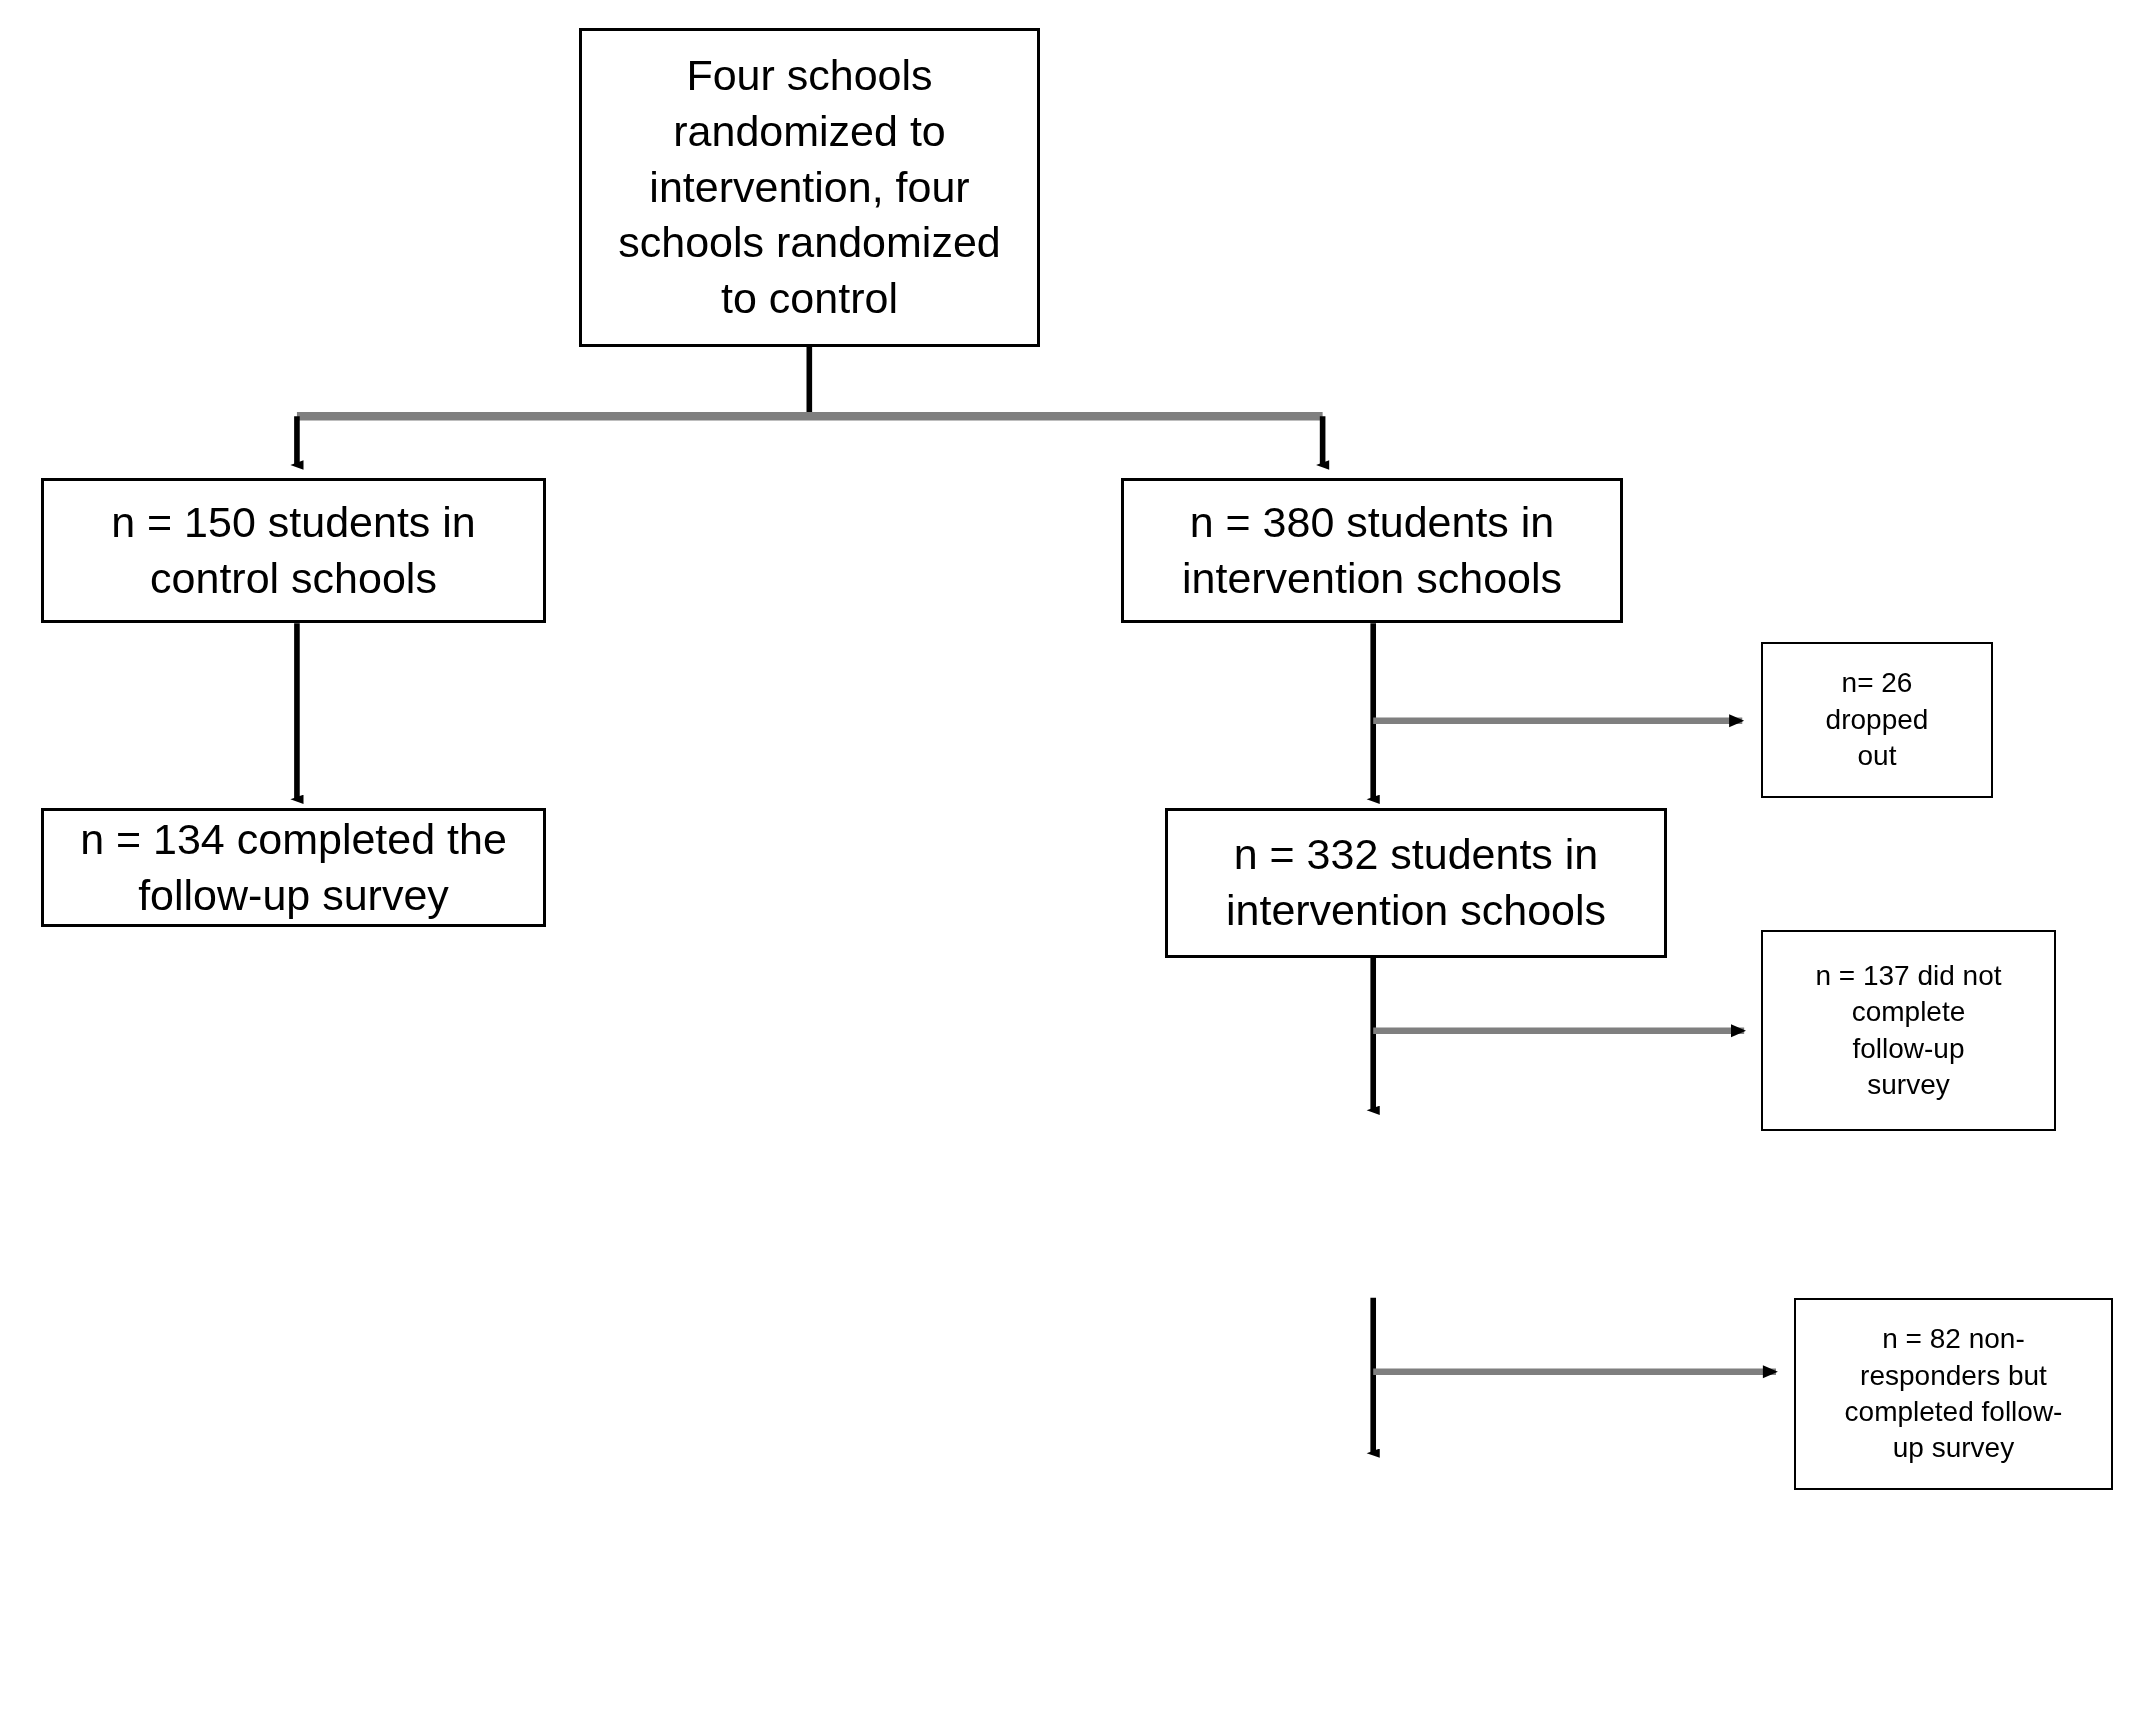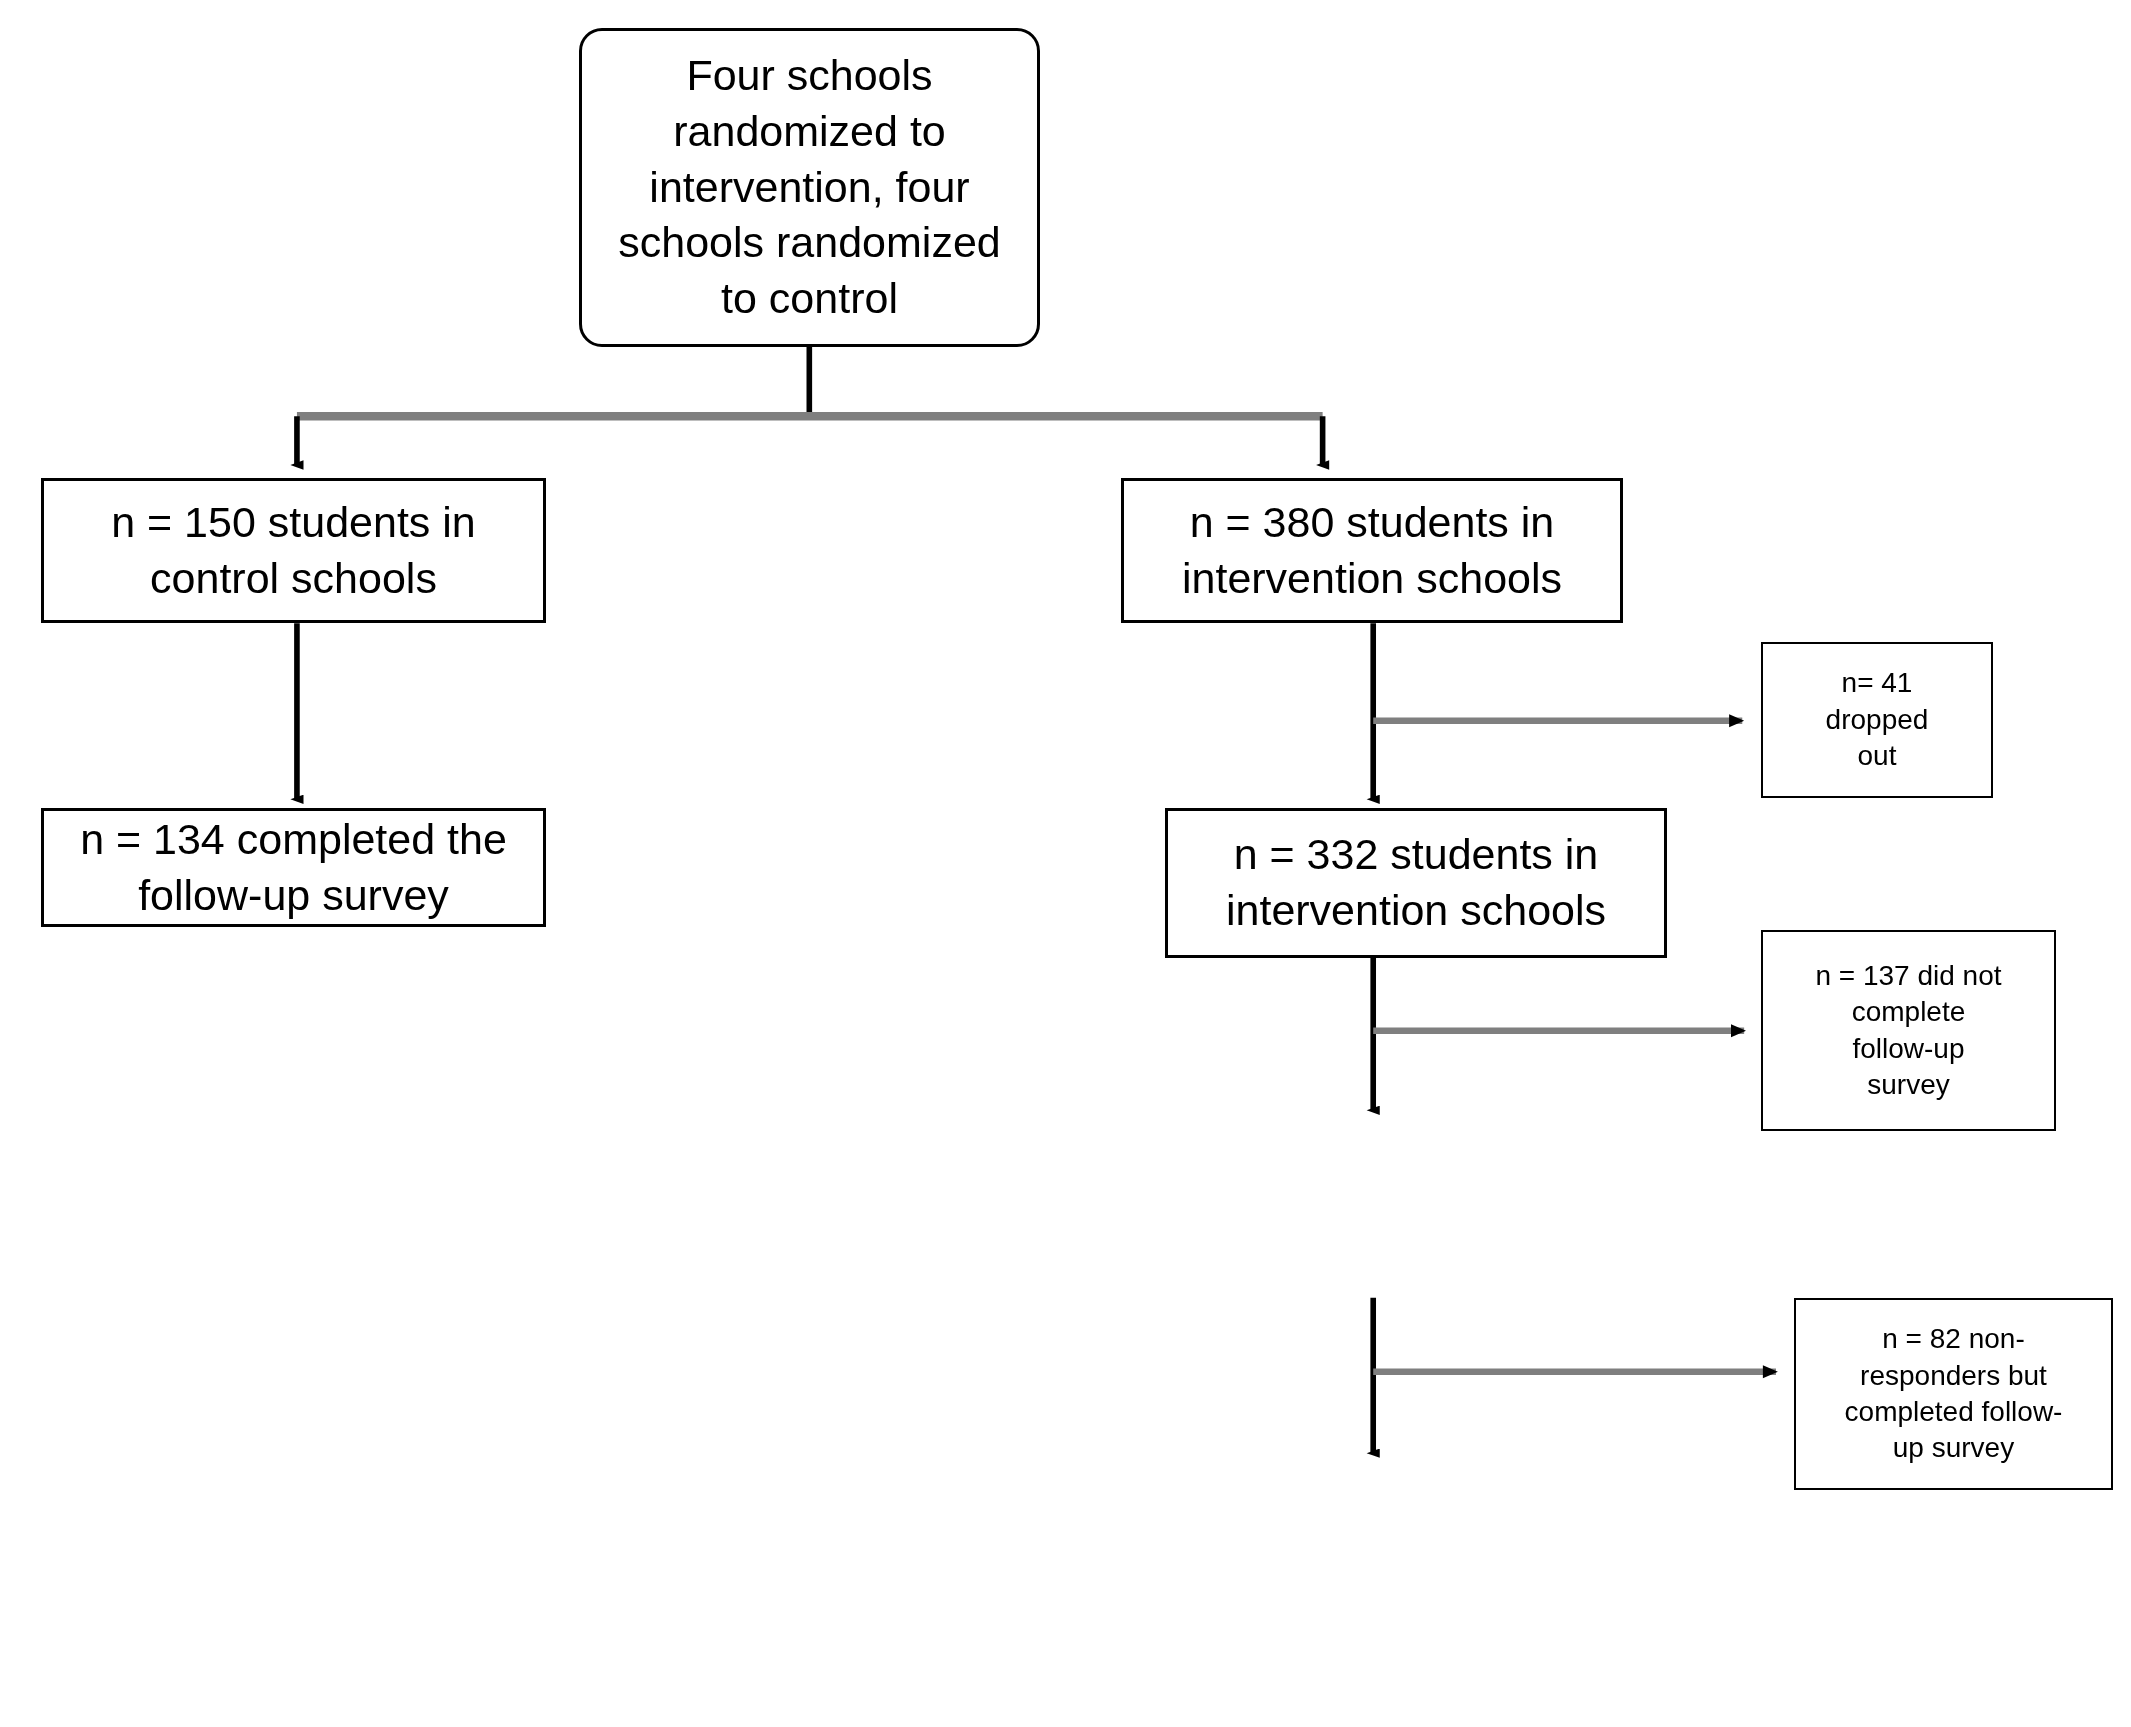--- a/index.html
+++ b/index.html
@@ -91,41 +91,41 @@
 
     <g>
       <path d="M1466,1385 L1466,1551" stroke="#000000" stroke-width="6" fill="none" marker-end="url(#arrow-down)"></path>
     </g>
 
     <g>
       <path d="M1466,1464 L1896,1464" stroke="#7f7f7f" stroke-width="7" fill="none" marker-end="url(#arrow-right)"></path>
     </g>
   </svg>
 
-  <div class="node primary" style="left:579px; top:28px; width:461px; height:319px;border-radius:23px;">Four schools
+  <div class="node primary" style="left:579px; top:28px; width:461px; height:319px;">Four schools
 randomized to
 intervention, four
 schools randomized
 to control</div>
 
   <div class="node primary" style="left:41px; top:478px; width:505px; height:145px;">n = 150 students in
 control schools</div>
 
   <div class="node primary" style="left:41px; top:808px; width:505px; height:119px;">n = 134 completed the
 follow-up survey</div>
 
   <div class="node primary" style="left:1121px; top:478px; width:502px; height:145px;">n = 380 students in
 intervention schools</div>
 
   <div class="node primary" style="left:1121px; top:808px; width:502px; height:150px;margin-left:44px;">n = 332 students in
 intervention schools</div>
 
 
 
-  <div class="node side" style="left:1761px; top:642px; width:232px; height:156px;">n= 41
+  <div class="node side" style="left:1761px; top:642px; width:232px; height:156px;">n= 26
 dropped
 out</div>
 
   <div class="node side" style="left:1761px; top:930px; width:295px; height:201px;">n = 137 did not
 complete
 follow-up
 survey</div>
 
   <div class="node side" style="left:1794px; top:1298px; width:319px; height:192px;">n = 82 non-
 responders but

